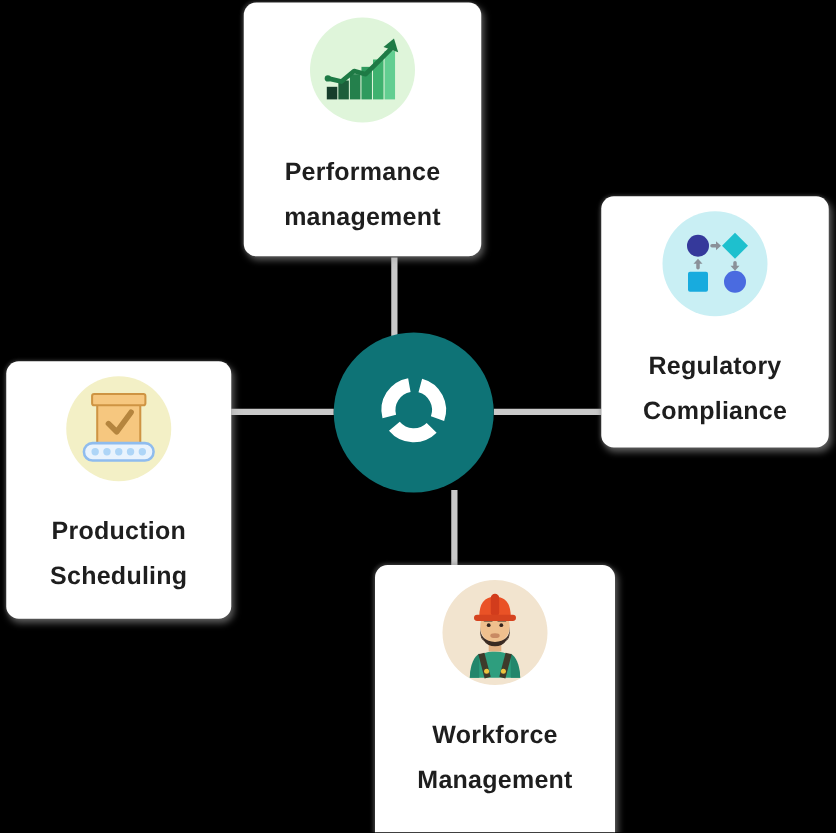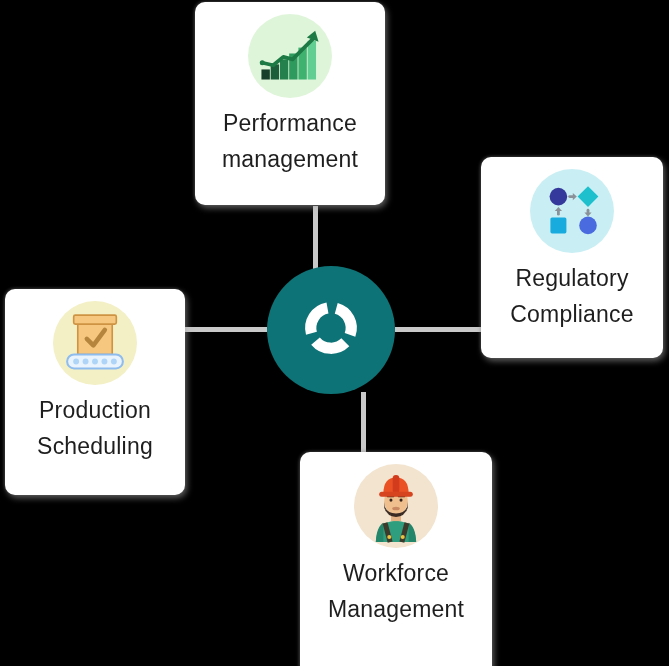--- a/index.html
+++ b/index.html
@@ -24,22 +24,22 @@
   .card--left   { left:5px;   top:289px; width:180px; height:206px; }
   .card--bottom { left:300px; top:452px; width:192px; height:251px; }
 
   .icon-circle {
     width:84px; height:84px; border-radius:50%;
     display:flex; align-items:center; justify-content:center;
     flex:0 0 auto;
   }
   .icon-circle svg { display:block; }
   .card-label {
-    margin-top:7px; text-align:center;
-    font-size:23px; font-weight:400; color:#1E1E1E;
+    margin-top:22px; text-align:center;
+    font-size:20px; font-weight:700; color:#1E1E1E;
     line-height:36px; letter-spacing:.2px;
     white-space:nowrap;
   }
   .connector { position:absolute; z-index:1; }
   .connector--top    { left:313px; top:206px; width:5px;  height:64px; }
   .connector--left   { left:185px; top:327px; width:82px; height:5px;  }
   .connector--right  { left:395px; top:327px; width:86px; height:5px;  }
   .connector--bottom { left:361px; top:392px; width:5px;  height:61px; }
 
   .hub {

